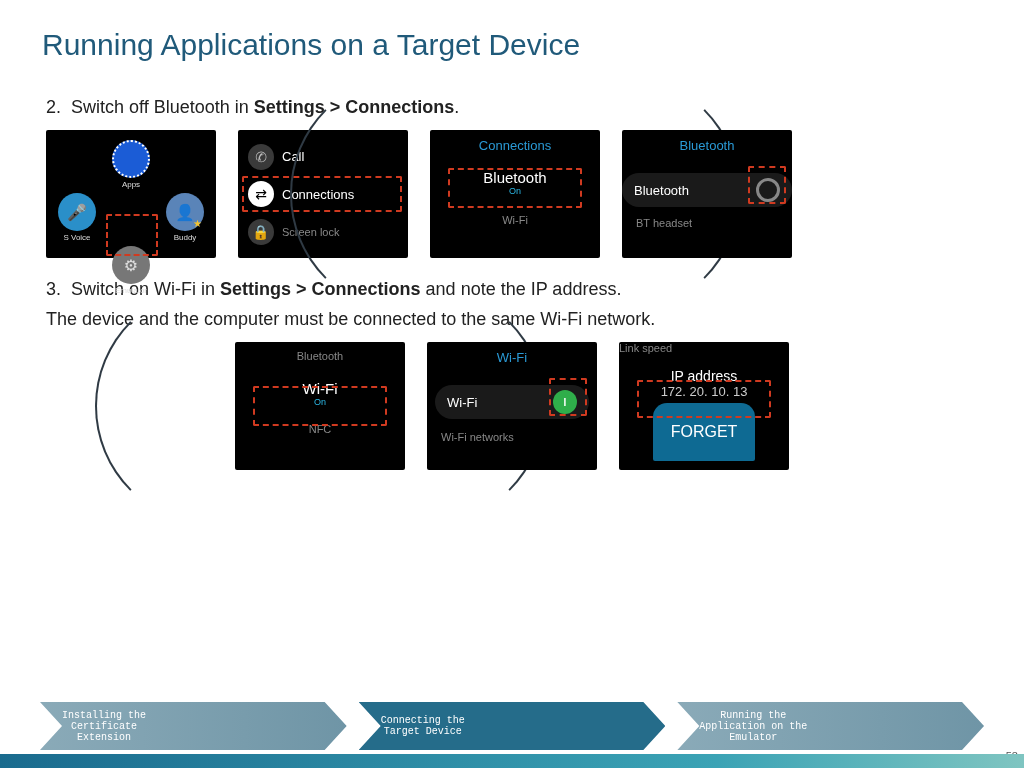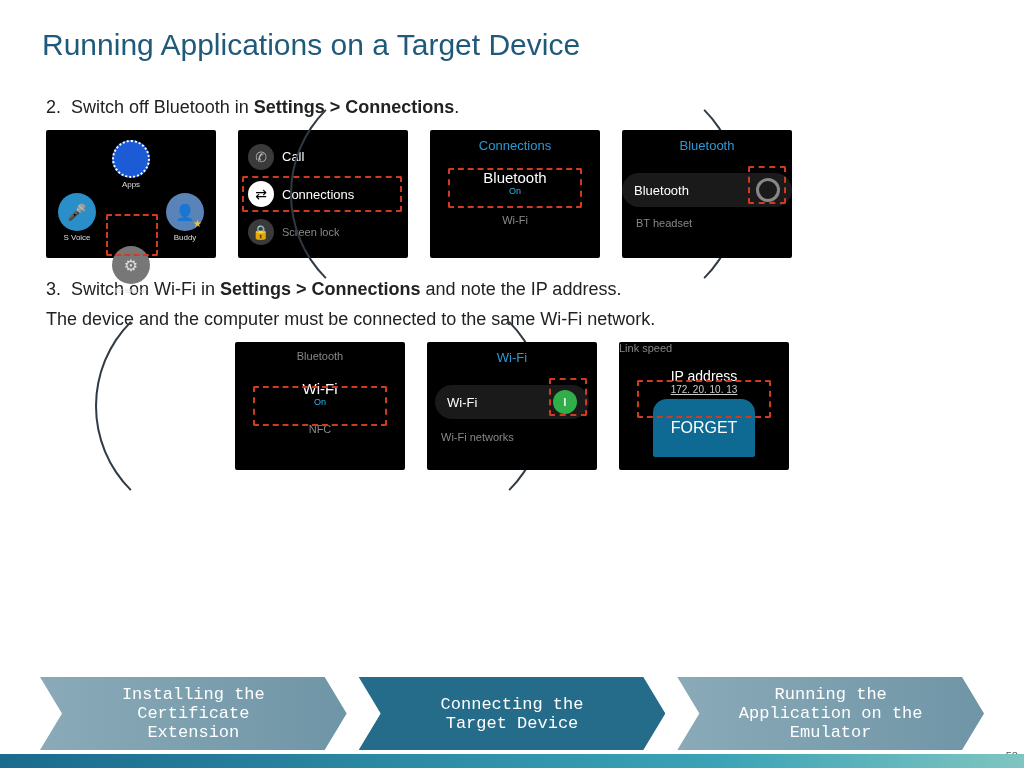--- a/index.html
+++ b/index.html
@@ -65,23 +65,23 @@
     background:#0e6a93; color:#fff; padding:20px 18px; border-radius:14px 14px 2px 2px;
     font-size:16px; align-self:center; margin-top:4px;
   }
 
   
   .process {
     position: absolute; left: 0; right: 0; bottom: 18px;
     display: flex; gap: 12px; padding: 0 40px; align-items: stretch;
   }
   .chev {
-    flex: 1; position: relative; height: 73px;
-    background: #256c8a; color: #fff; display:flex; align-items:center; justify-content:center;
-    text-align:center; font-family: "Courier New", monospace; font-size: 17px; padding: 0 22px;
+    flex: 1; position: relative; height: 48px;
+    background: #256c8a; color: #fff; display:flex; align-items:center; justify-content:flex-start;
+    text-align:center; font-family: "Courier New", monospace; font-size: 10px; padding: 0 22px;
     clip-path: polygon(0 0, calc(100% - 22px) 0, 100% 50%, calc(100% - 22px) 100%, 0 100%, 22px 50%);
   }
   .chev.light { background: linear-gradient(90deg,#8aaab8,#6f95a6); }
   .page-num { position:absolute; right:6px; bottom:6px; font-size:11px; color:#555; }
   .footer-bar { position:absolute; left:0; bottom:0; height:14px; width:100%; background:linear-gradient(90deg,#1a6b8e,#3ba3b5 70%,#7fc5c1); }
 </style>
 </head>
 <body>
 
 <h1 class="page-title">Running Applications on a Target Device</h1>
@@ -190,21 +190,21 @@
         <div class="toggle-on">I</div>
       </div>
       <div style="padding:12px 14px;" class="muted">Wi-Fi networks</div>
       <div class="dash" style="right:10px; top:36px; width:38px; height:38px;"></div>
     </div>
 
     <div class="shot">
       <div style="text-align:left; " class="muted">Link speed</div>
       <div style="text-align:center; margin-top:14px;">
         <div class="lbl" style="font-size:14px;">IP address</div>
-        <div style="font-size:10px; color:#ccc;text-decoration:underline;">172. 20. 10. 13</div>
+        <div style="font-size:13px; color:#ccc;">172. 20. 10. 13</div>
       </div>
       <div class="pill-forget">FORGET</div>
       <div class="dash" style="left:18px; top:38px; width:134px; height:38px;"></div>
     </div>
   </div>
 
 </div>
 
 <div class="process">
   <div class="chev light">

